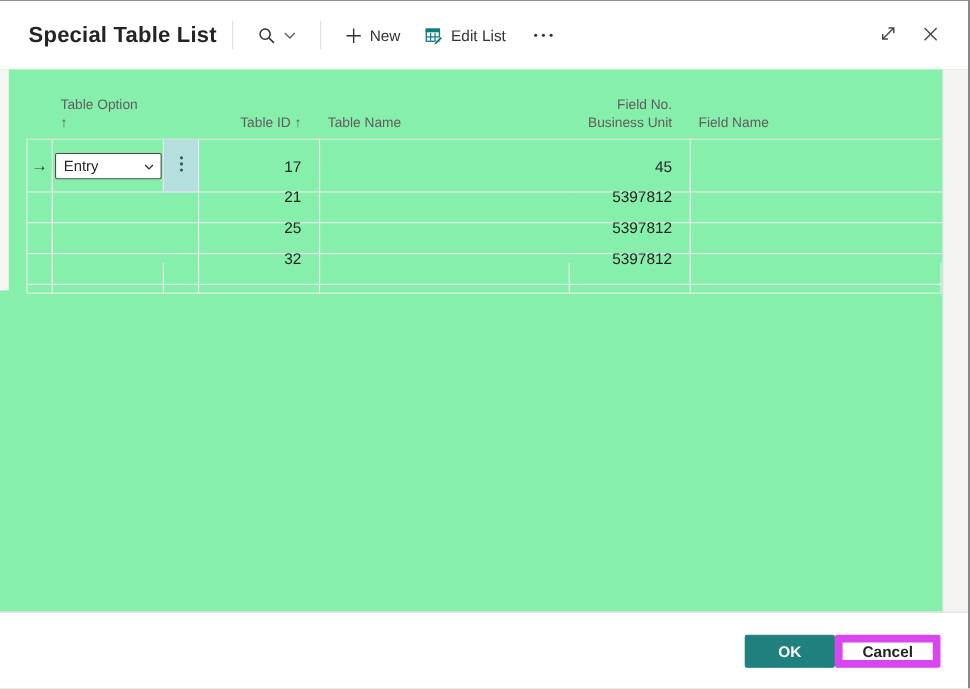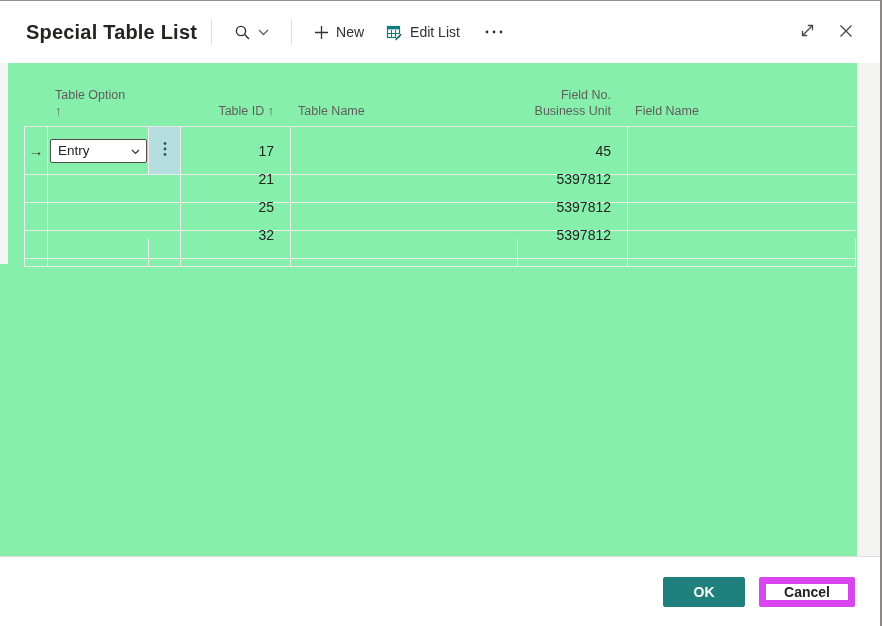--- a/index.html
+++ b/index.html
@@ -45,21 +45,21 @@
   .rowmark { font-size:15px; color:#3b3a39; }
 
   .combo { width:97px; height:24px; margin-left:2px; background:#fff; border:1px solid #4f4d4b; border-radius:2px;
            display:flex; align-items:center; justify-content:space-between; padding:0 6px 0 7px;
            font-size:13.5px; color:#252423; cursor:pointer; }
   .ellipsis-cell { background:#b5dfde; cursor:pointer; }
 
   
   .footer { position:absolute; left:0; right:0; bottom:0; height:70px; background:#fff;
             border-top:1px solid #dcdcda; display:flex; align-items:center; justify-content:flex-end;
-            gap:14px; padding-right:25px; }
+            padding-right:25px; }
   .btn { height:30px; min-width:82px; border-radius:2px; font-family:inherit; font-size:14px;
          font-weight:600; cursor:pointer; padding:0 18px; }
   .btn-primary { background:#1f807e; border:1px solid #1f807e; color:#fff; }
   .btn-secondary { background:#fff; border:7px solid #d946ef; color:#252423; }
 </style>
 </head>
 <body>
 
 <div class="window">
 

